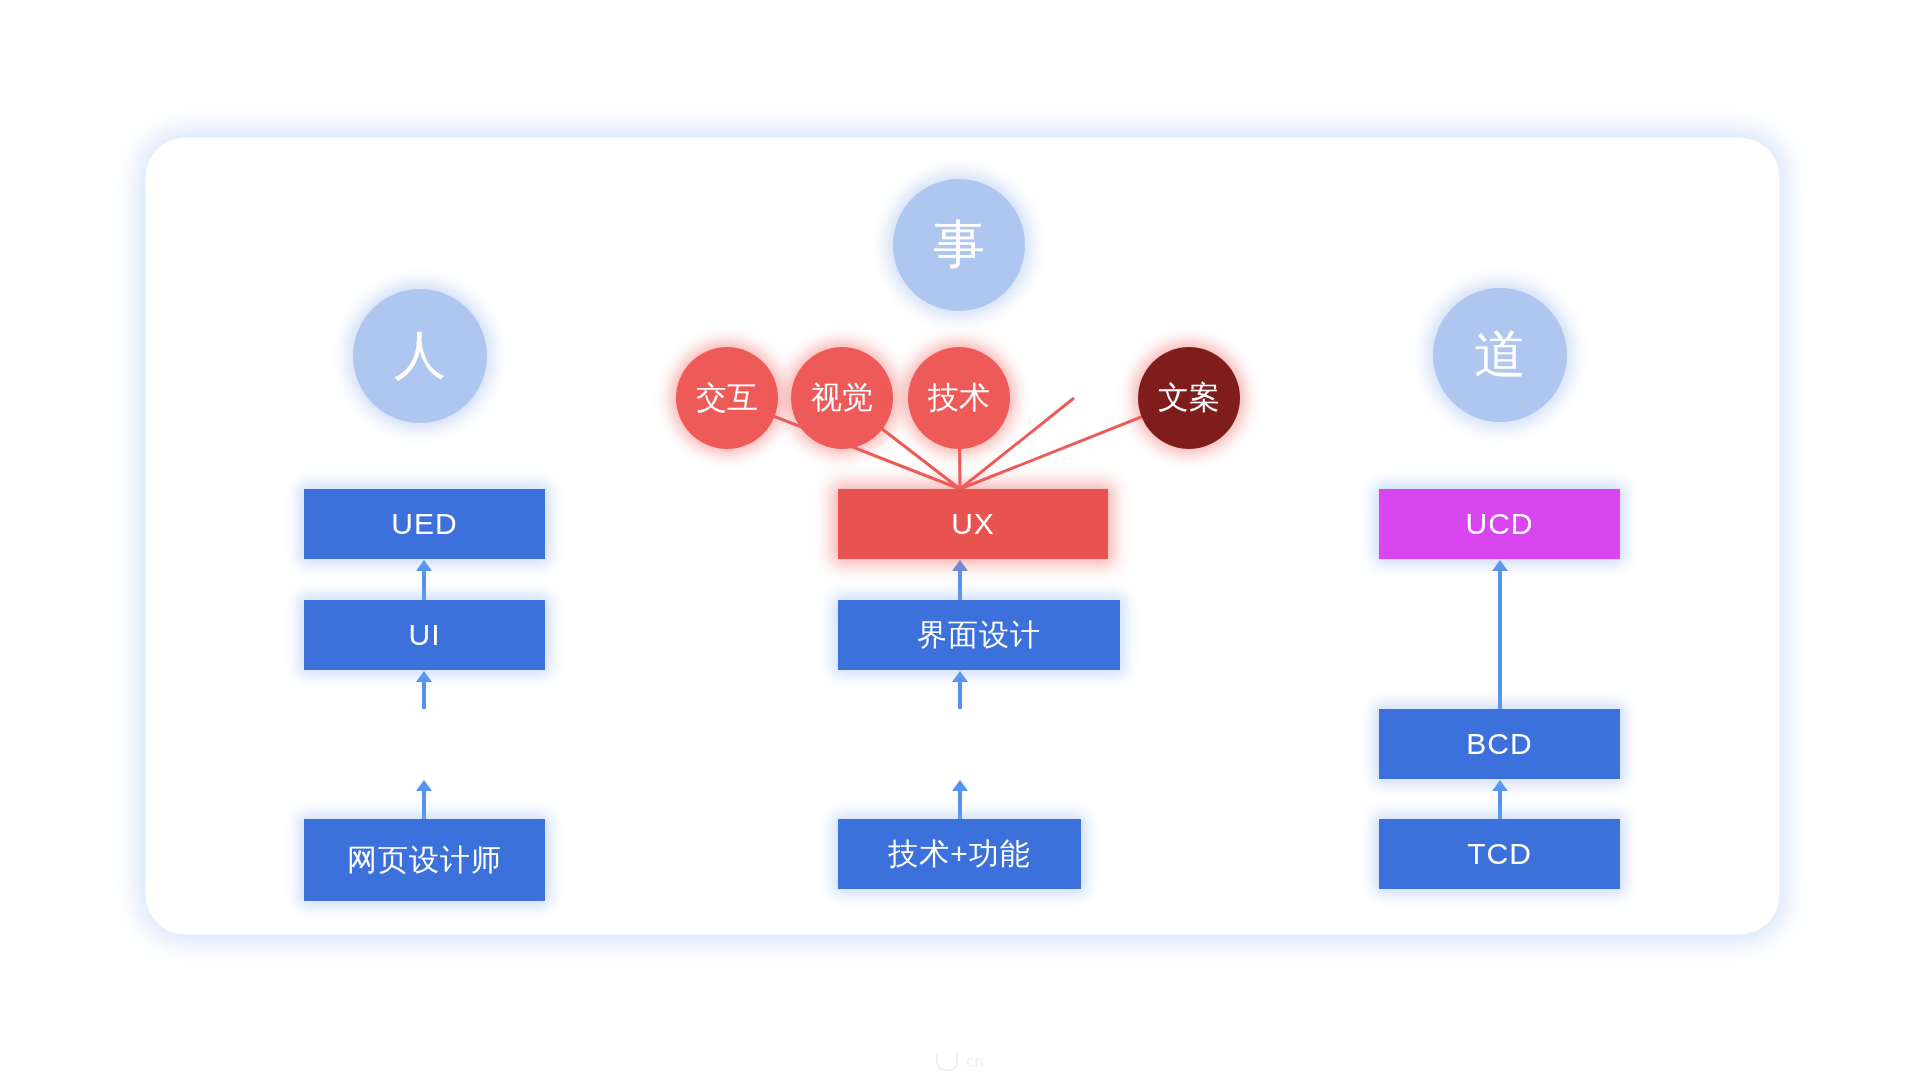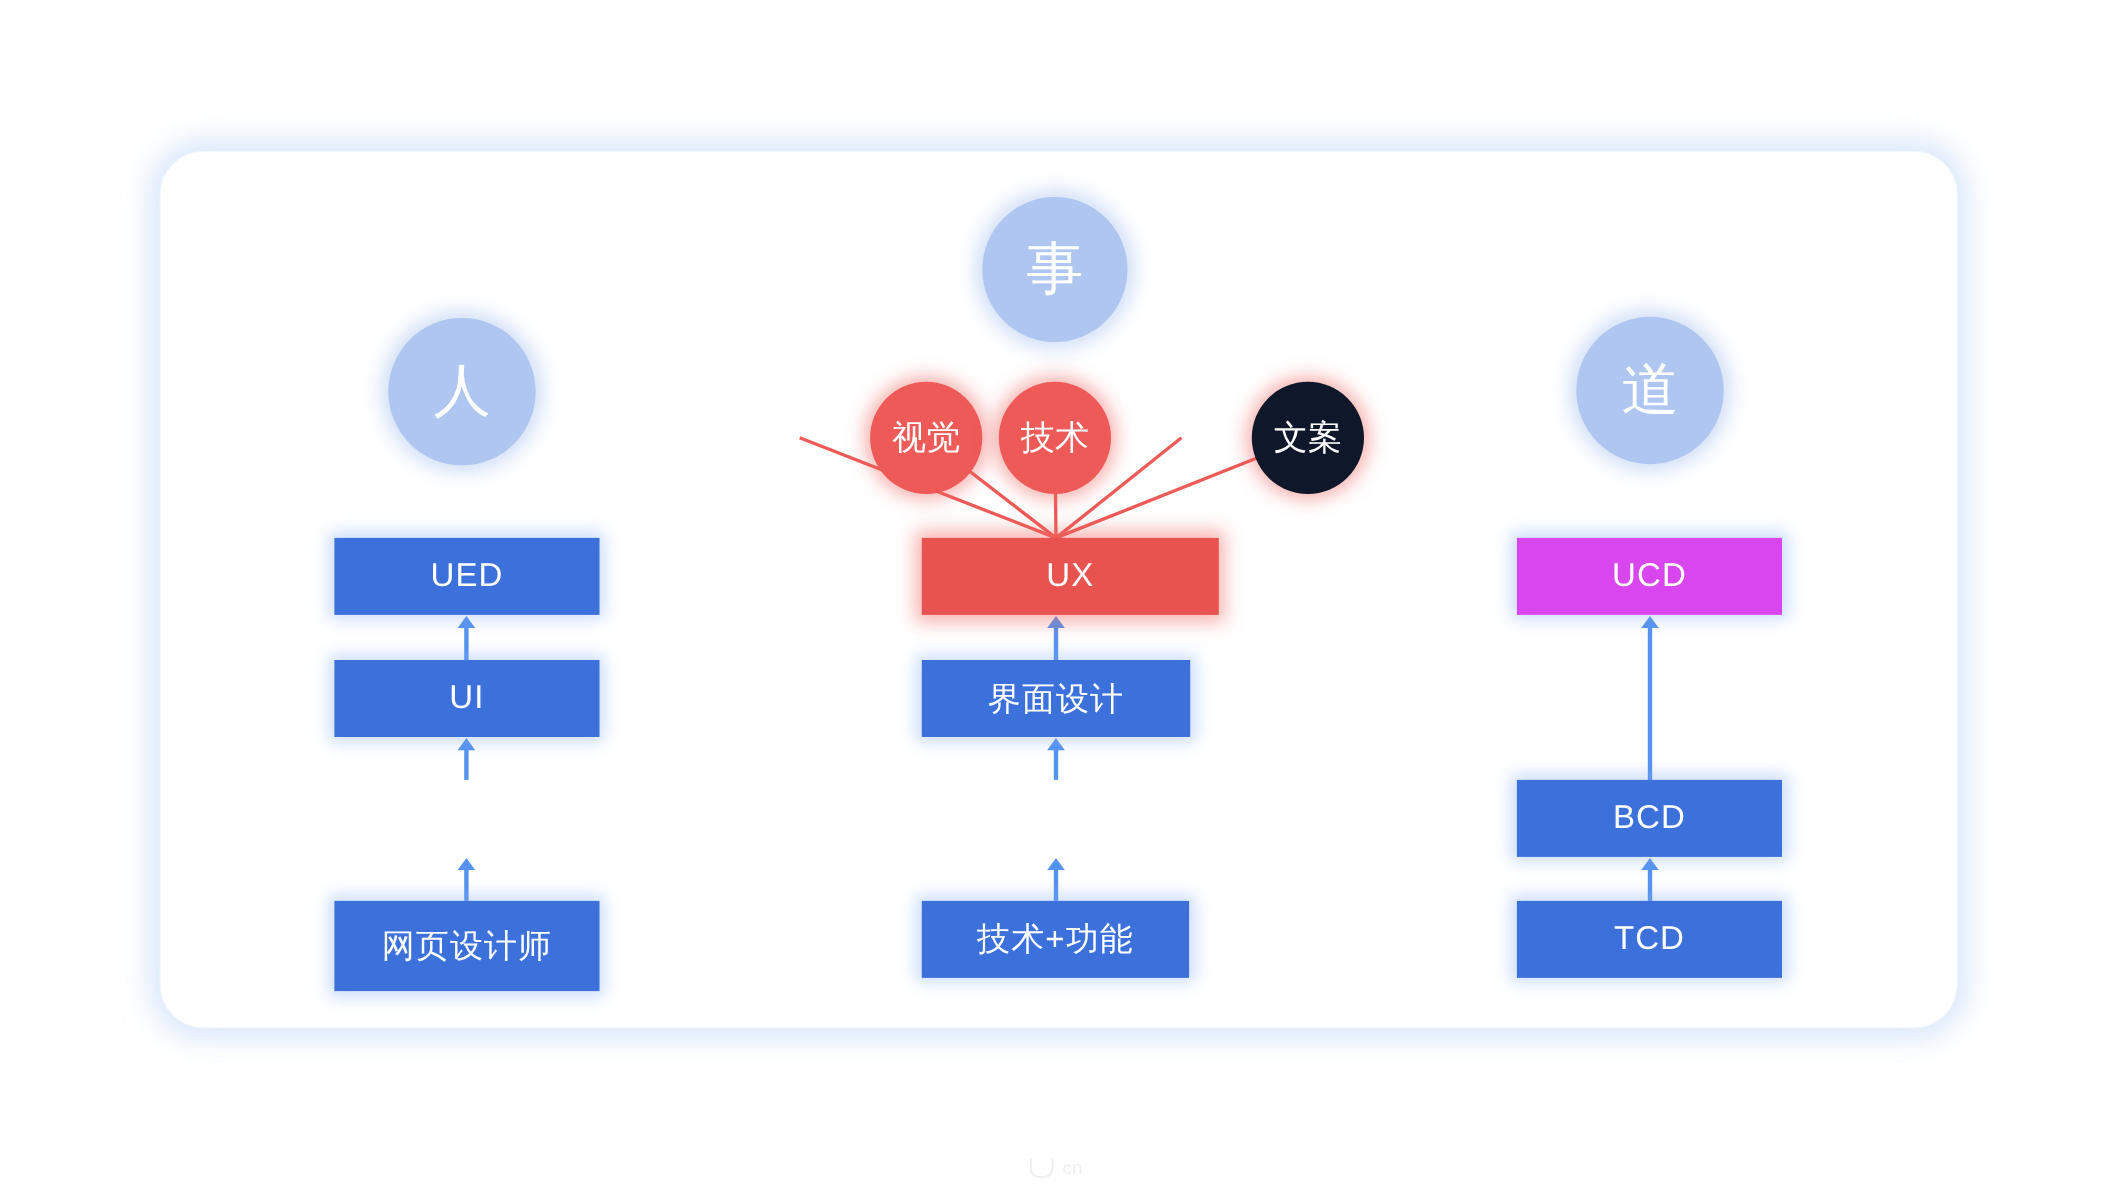--- a/index.html
+++ b/index.html
@@ -94,42 +94,45 @@
   <div id="nodes">
       <div class="node circle concept-circle" style="left: 353px; top: 289px; width: 134px; height: 134px; background: rgb(175, 199, 240);">
         <span class="label">人</span>
       </div>
       <div class="node circle concept-circle" style="left: 893px; top: 179px; width: 132px; height: 132px; background: rgb(175, 199, 240);">
         <span class="label">事</span>
       </div>
       <div class="node circle concept-circle" style="left: 1433px; top: 288px; width: 134px; height: 134px; background: rgb(175, 199, 240);">
         <span class="label">道</span>
       </div>
+      <div class="node circle factor-circle" style="left: 676px; top: 347px; width: 102px; height: 102px; background: rgb(238, 90, 87);">
+        <span class="label">交互</span>
+      </div>
       <div class="node circle factor-circle" style="left: 791px; top: 347px; width: 102px; height: 102px; background: rgb(238, 90, 87);">
         <span class="label">视觉</span>
       </div>
       <div class="node circle factor-circle" style="left: 908px; top: 347px; width: 102px; height: 102px; background: rgb(238, 90, 87);">
         <span class="label">技术</span>
       </div>
-      <div class="node circle factor-circle" style="left: 1138px; top: 347px; width: 102px; height: 102px; background: #0f172a;">
+      <div class="node circle factor-circle" style="left: 1138px; top: 347px; width: 102px; height: 102px; background: #7f1d1d;">
         <span class="label">文案</span>
       </div>
       <div class="node box" style="left: 304px; top: 489px; width: 241px; height: 70px; background: rgb(60, 112, 219);">
         <span class="label">UED</span>
       </div>
       <div class="node box" style="left: 304px; top: 600px; width: 241px; height: 70px; background: rgb(60, 112, 219);">
         <span class="label">UI</span>
       </div>
       <div class="node box" style="left: 304px; top: 819px; width: 241px; height: 82px; background: rgb(60, 112, 219);">
         <span class="label">网页设计师</span>
       </div>
       <div class="node box red-box" style="left: 838px; top: 489px; width: 270px; height: 70px; background: rgb(233, 83, 79);">
         <span class="label">UX</span>
       </div>
-      <div class="node box" style="left: 838px; top: 600px; width: 244px; height: 70px; background: rgb(60, 112, 219);">
+      <div class="node box" style="left: 838px; top: 600px; width: 282px; height: 70px; background: rgb(60, 112, 219);">
         <span class="label">界面设计</span>
       </div>
       <div class="node box" style="left: 838px; top: 819px; width: 243px; height: 70px; background: rgb(60, 112, 219);">
         <span class="label">技术+功能</span>
       </div>
       <div class="node box" style="left: 1379px; top: 489px; width: 241px; height: 70px; background: #d946ef;">
         <span class="label">UCD</span>
       </div>
       <div class="node box" style="left: 1379px; top: 709px; width: 241px; height: 70px; background: rgb(60, 112, 219);">
         <span class="label">BCD</span>

